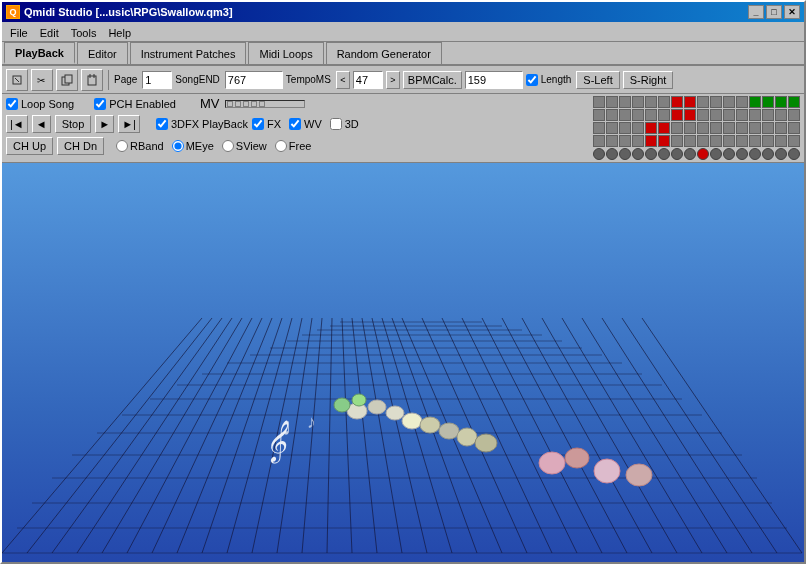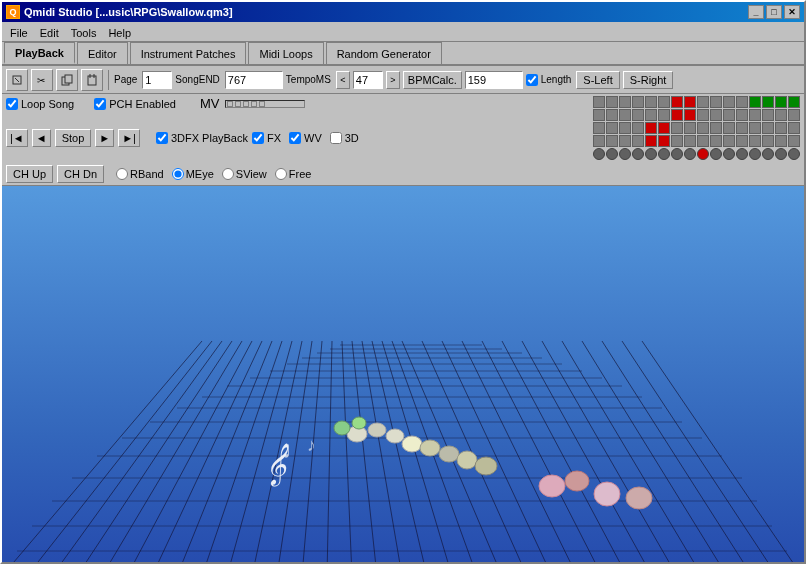--- a/index.html
+++ b/index.html
@@ -325,21 +325,21 @@
     <button class="bpm-calc-btn">BPMCalc.</button>
     <input type="text" class="toolbar-input medium" value="159" style="">
     <input type="checkbox" checked="" style="">
     <span class="toolbar-label">Length</span>
     <button class="s-btn">S-Left</button>
     <button class="s-btn">S-Right</button>
   </div>
 
   <div style="display:flex; background:#c0c0c0; border-bottom:1px solid #808080;">
 
-    <div style="display:flex; flex-direction:column; padding:2px 4px; gap:18px; flex:1;">
+    <div style="display:flex; flex-direction:column; padding:2px 4px; gap:4px; flex:1;">
 
       <div class="controls-row">
         <label class="checkbox-label">
           <input type="checkbox" checked="" style="">
           <span>Loop Song</span>
         </label>
         <span style="margin-left:12px;"></span>
         <label class="checkbox-label">
           <input type="checkbox" checked="" style="">
           <span>PCH Enabled</span>

